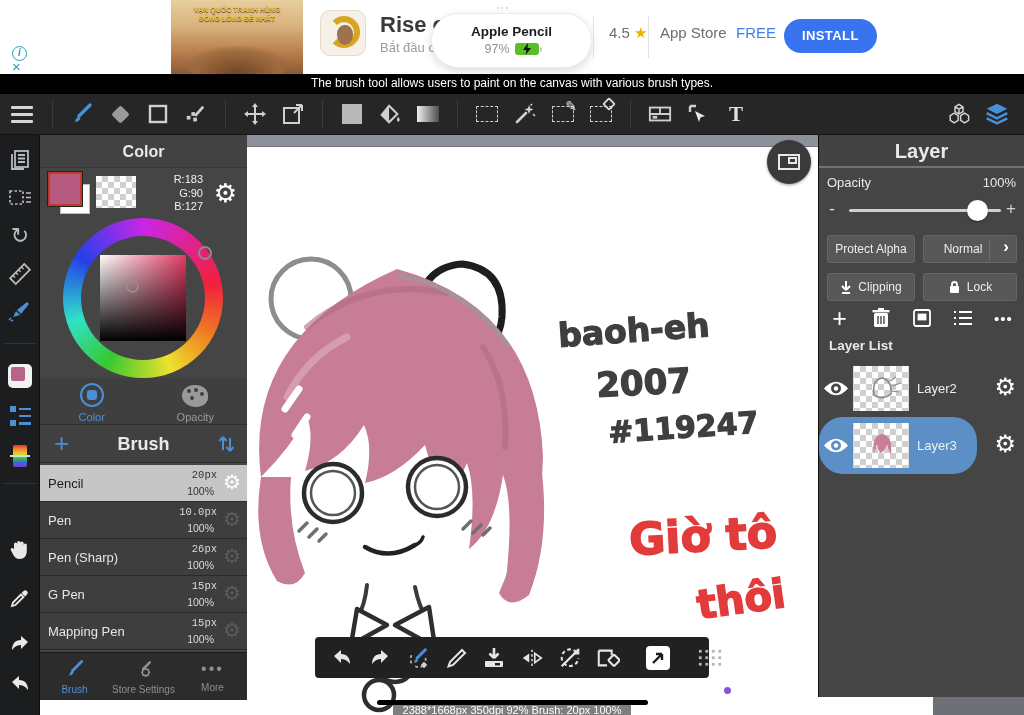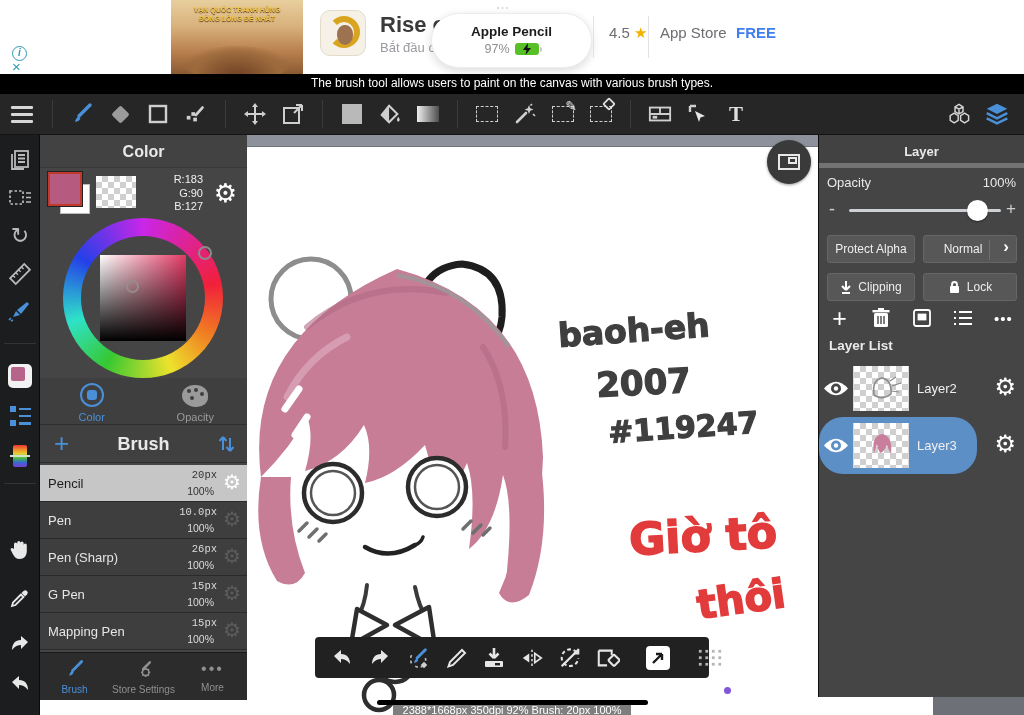--- a/index.html
+++ b/index.html
@@ -23,21 +23,21 @@
   .pencil-pop { position:absolute; left:431px; top:13px; width:161px; height:55px; background:#fff; border:1px solid #ececee; border-radius:28px; box-shadow:0 3px 10px rgba(0,0,0,.14); text-align:center; }
   .pencil-pop .pp-title { margin-top:10px; font-size:13.5px; font-weight:bold; color:#1c1c1e; }
   .pencil-pop .pp-batt { margin-top:3px; font-size:12.5px; color:#8e8e93; display:flex; align-items:center; justify-content:center; gap:5px; }
   .batt { position:relative; display:inline-block; width:24px; height:12px; background:#57c027; border-radius:3px; }
   .batt:after { content:""; position:absolute; right:-3px; top:3.5px; width:2px; height:5px; background:#c9c9cd; border-radius:0 2px 2px 0; }
   .batt svg { position:absolute; left:6px; top:0px; }
   .ad-rating { position:absolute; left:601px; top:24px; font-size:15px; color:#6d6d72;margin-left:8px; }
   .ad-star { color:#f3b200; }
   .ad-vline { position:absolute; top:16px; width:1px; height:42px; background:#e2e2e6; }
   .ad-store { position:absolute; left:660px; top:24px; font-size:15px; color:#6d6d72; }
-  .ad-free { position:absolute; left:736px; top:24px; font-size:15px; color:#3f7df2;font-weight:bold; }
+  .ad-free { position:absolute; left:736px; top:24px; font-size:15px; color:#3f7df2; }
   .ad-install { position:absolute; left:784px; top:19px; height:34px; padding:0 18px; background:#3873f0; color:#fff; border:none; border-radius:17px; font-size:13px; font-weight:bold; letter-spacing:.4px; line-height:34px; }
 
   
   .tipbar { position:absolute; top:74px; left:0; width:1024px; height:20px; background:#000; color:#fff; font-size:12px; text-align:center; line-height:19px; }
 
   
   .toolbar { position:absolute; top:94px; left:0; width:1024px; height:41px; background:#262626; border-bottom:1px solid #141414; display:flex; align-items:center; }
   .tb-sep { width:1px; height:28px; background:#3b3b3b; margin:0 10px; }
   .ti { width:24px; height:24px; margin:0 7px; display:flex; align-items:center; justify-content:center; color:#c9c9c9; position:relative; flex:none; }
   .ti svg { display:block; }
@@ -121,21 +121,21 @@
   .fb-ic { width:24px; height:24px; margin:0 7px; display:flex; align-items:center; justify-content:center; color:#e6e6e6; flex:none; }
   .fb-sep { width:1px; height:30px; background:#3a3a3a; margin:0 6px; }
   .wsq { width:24px; height:24px; background:#fff; border-radius:4px; display:flex; align-items:center; justify-content:center; }
   .grip { width:26px; height:19px; background-image:radial-gradient(#b5b5b5 1.6px, transparent 1.8px); background-size:6.5px 6.5px; }
   .statusbar { position:absolute; left:146px; top:542px; width:238px; height:19px; background:#7e7e7e; color:#fff; font-size:11px; text-align:center; line-height:18px; border-radius:1px;margin-top:24px; }
   .home-ind { position:absolute; left:130px; top:565px; width:271px; height:5px; background:#000; border-radius:3px; }
   .pdot { position:absolute; left:477px; top:552px; width:7px; height:7px; border-radius:50%; background:#8455d8; }
 
   
   .rpanel { position:absolute; right:0; top:135px; width:206px; height:562px; background:#454545; color:#e9e9e9; border-left:1px solid #0d0d0d; }
-  .rp-header { height:33px; text-align:center; font-size:13px; font-weight:bold; line-height:33px; border-bottom:5px solid #737373; background:#424242; }
+  .rp-header { height:33px; text-align:center; font-size:20px; font-weight:bold; line-height:33px; border-bottom:2px solid #737373; background:#424242; }
   .op-row { position:absolute; top:40px; left:8px; right:8px; display:flex; justify-content:space-between; font-size:13px; }
   .slider-row { position:absolute; top:62px; left:0; width:100%; height:28px; }
   .sl-minus { position:absolute; left:10px; top:2px; color:#cfcfcf; font-size:18px; }
   .sl-plus { position:absolute; right:8px; top:2px; color:#cfcfcf; font-size:17px; }
   .sl-track { position:absolute; left:30px; top:12px; width:152px; height:3px; background:#cdd0d4; border-radius:2px; }
   .sl-knob { position:absolute; left:148px; top:3px; width:21px; height:21px; background:#fff; border-radius:50%; box-shadow:0 1px 2px rgba(0,0,0,.4); }
   .rbtn { position:absolute; height:28px; background:#575757; border:1px solid #666; border-radius:3px; font-size:12px; color:#eee; display:flex; align-items:center; justify-content:center; gap:6px; }
   .rbtn .chev { position:absolute; right:7px; top:1px; font-size:17px; font-weight:bold; color:#fff; }
   .rbtn .chevline { position:absolute; right:26px; top:4px; width:1px; height:20px; background:#6e6e6e; }
   .lp-icons { position:absolute; top:168px; left:0; width:100%; display:flex; justify-content:space-around; align-items:center; height:30px; }
@@ -186,20 +186,21 @@
       </div>
     </div>
     <div class="ad-vline" style="left:593px"></div>
     <div class="ad-rating">
       <span>4.5</span>
       <span class="ad-star">★</span>
     </div>
     <div class="ad-vline" style="left:648px"></div>
     <div class="ad-store">App Store</div>
     <div class="ad-free">FREE</div>
+    <div class="ad-install">INSTALL</div>
   </div>
 
   <div class="tipbar">The brush tool allows users to paint on the canvas with various brush types.</div>
 
   <div class="toolbar">
     <div class="hamb">
         <span></span>
         <span></span>
         <span></span>
       </div>

